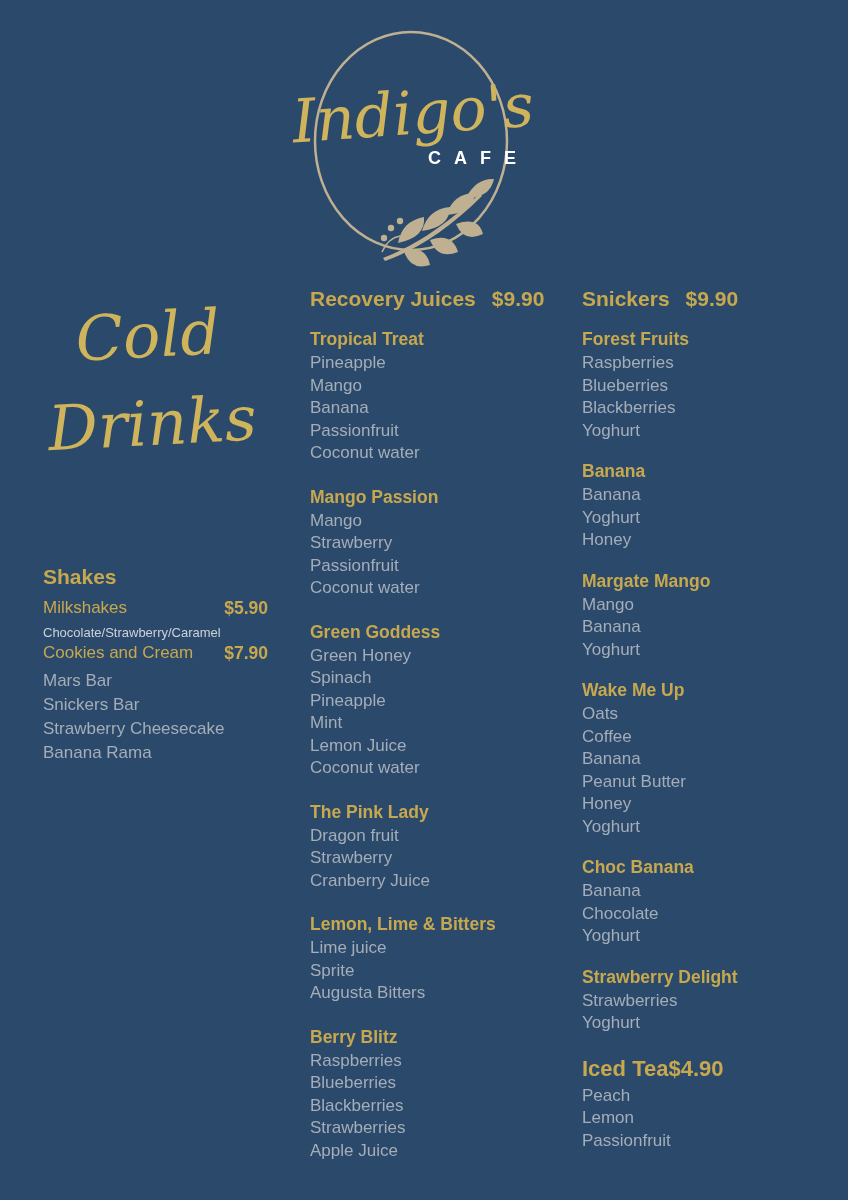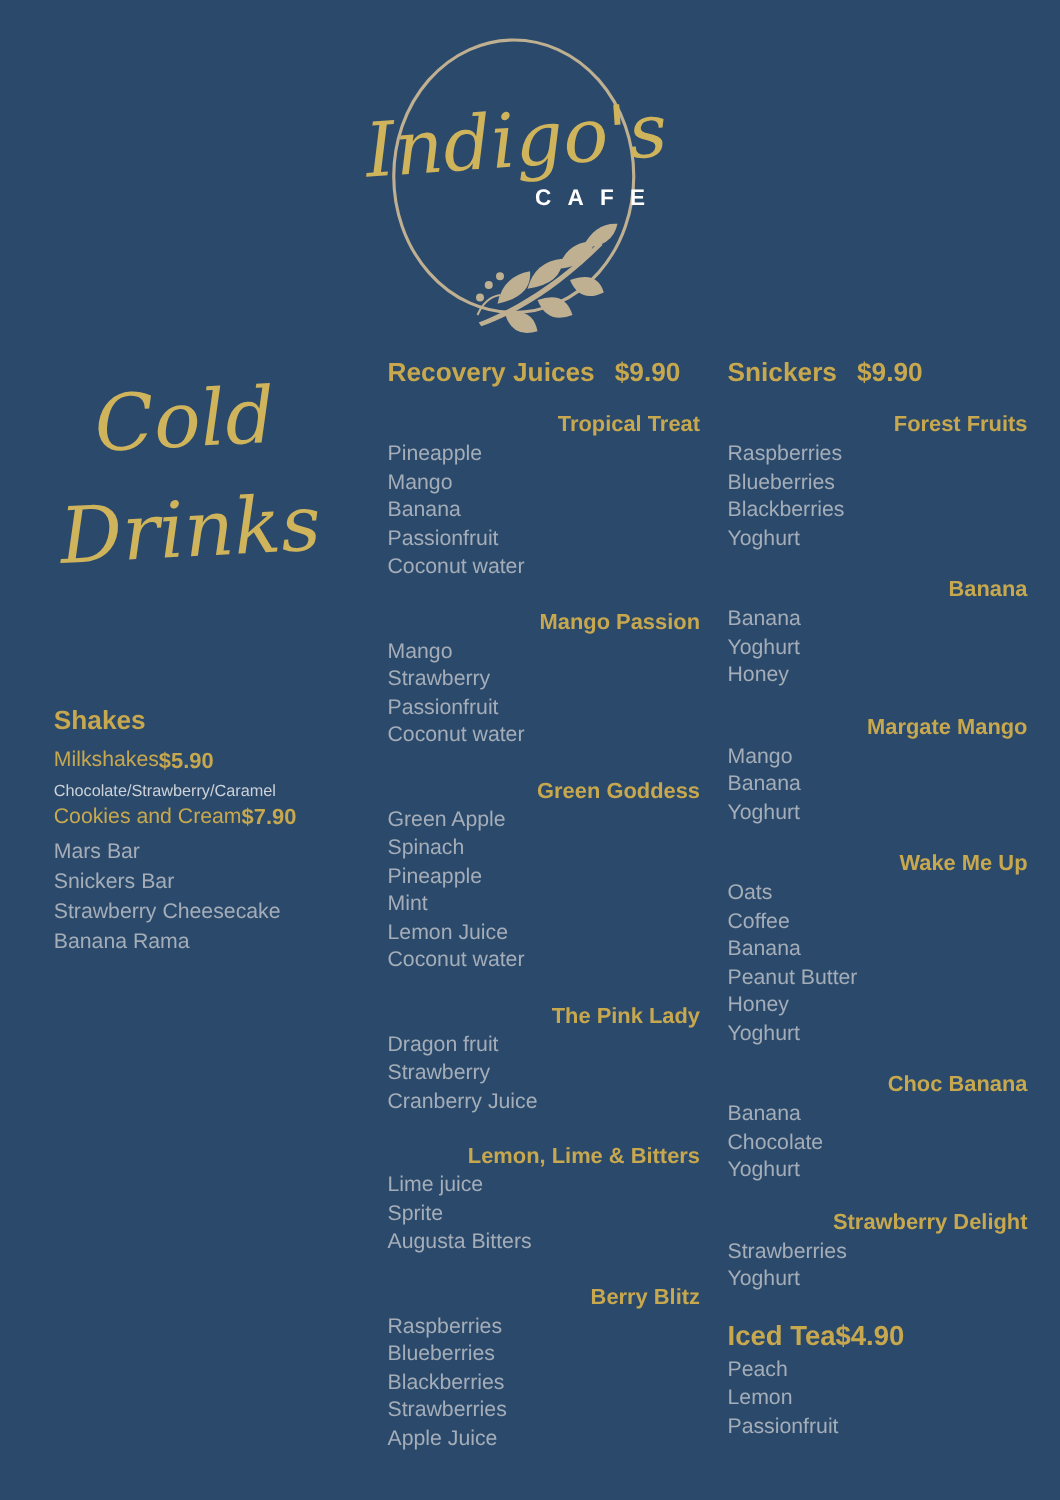--- a/index.html
+++ b/index.html
@@ -45,26 +45,26 @@
     transform:rotate(-3deg);
   }
   
   .col{position:absolute;}
   .col-mid{left:310px;top:286px;width:250px;}
   .col-right{left:582px;top:286px;width:240px;}
   .col-title{display:flex;gap:16px;font-weight:bold;font-size:21px;line-height:26px;color:var(--gold);}
   .section-block{margin-top:21px;}
   .col-right .section-block{margin-top:18px;}
   .menu-sections > .section-block:first-child{margin-top:16px;}
-  .section-name{font-weight:bold;font-size:17.5px;line-height:22px;color:var(--gold);margin-bottom:2px;text-align:right;}
+  .section-name{font-weight:bold;font-size:17.5px;line-height:22px;color:var(--gold);margin-bottom:2px;}
   .section-item{font-size:17px;line-height:22.5px;color:var(--muted);}
   
   .col-left{left:43px;top:564px;width:225px;}
   .left-title{font-weight:bold;font-size:21px;line-height:26px;color:var(--gold);}
-  .menu-row{display:flex;font-size:17px;line-height:22px;color:var(--gold);margin-top:7px;}
+  .menu-row{display:flex;justify-content:space-between;font-size:17px;line-height:22px;color:var(--gold);margin-top:7px;}
   .menu-row .price{font-weight:bold;font-size:17.5px;}
   .row-note{font-size:13px;line-height:14px;color:var(--note);margin-top:7px;}
   .row-tight{margin-top:2px;}
   .protein-head{display:flex;justify-content:space-between;align-items:flex-end;margin-top:23px;}
   .protein-head .price{font-weight:bold;font-size:17.5px;color:var(--gold);padding-bottom:2px;}
   .protein-items{margin-top:5px;}
   .protein-items .section-item{line-height:24px;}
   
   .iced-tea{margin-top:20px;}
   .iced-title{display:flex;font-weight:bold;font-size:22px;line-height:28px;color:var(--gold);margin-bottom:2px;}
@@ -136,21 +136,21 @@
       </div>
       <div class="section-block">
         <div class="section-name">Mango Passion</div>
         <div class="section-item">Mango</div>
         <div class="section-item">Strawberry</div>
         <div class="section-item">Passionfruit</div>
         <div class="section-item">Coconut water</div>
       </div>
       <div class="section-block">
         <div class="section-name">Green Goddess</div>
-        <div class="section-item">Green Apple</div>
+        <div class="section-item">Green Honey</div>
         <div class="section-item">Spinach</div>
         <div class="section-item">Pineapple</div>
         <div class="section-item">Mint</div>
         <div class="section-item">Lemon Juice</div>
         <div class="section-item">Coconut water</div>
       </div>
       <div class="section-block">
         <div class="section-name">The Pink Lady</div>
         <div class="section-item">Dragon fruit</div>
         <div class="section-item">Strawberry</div>

